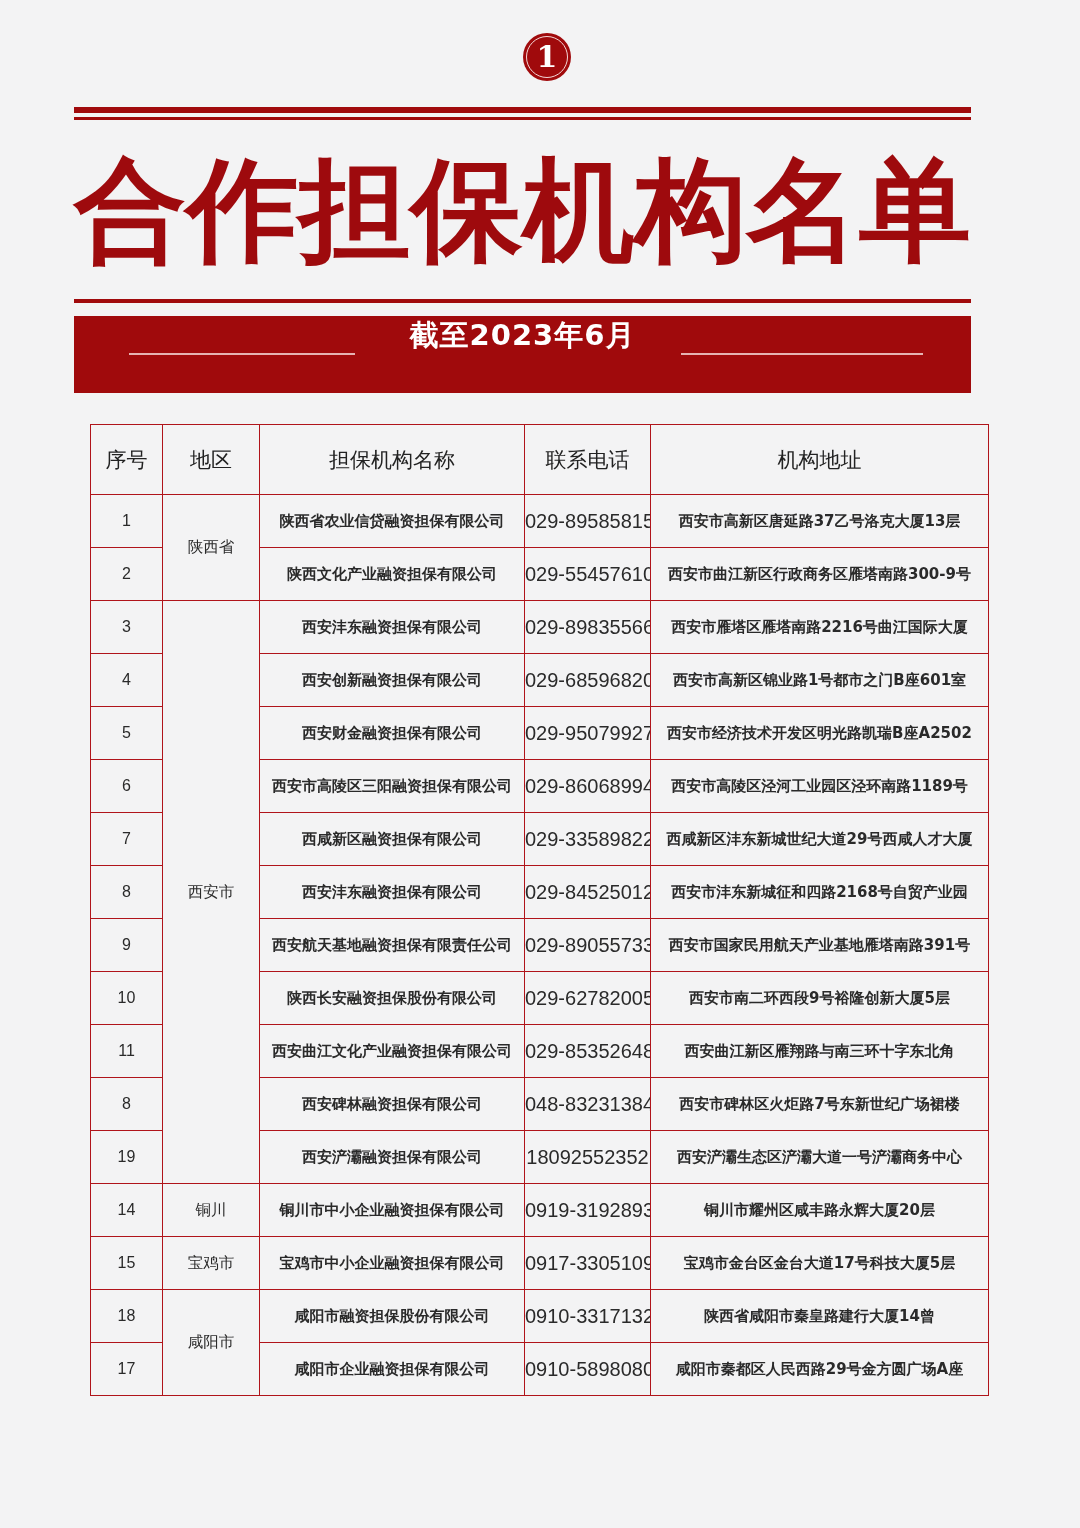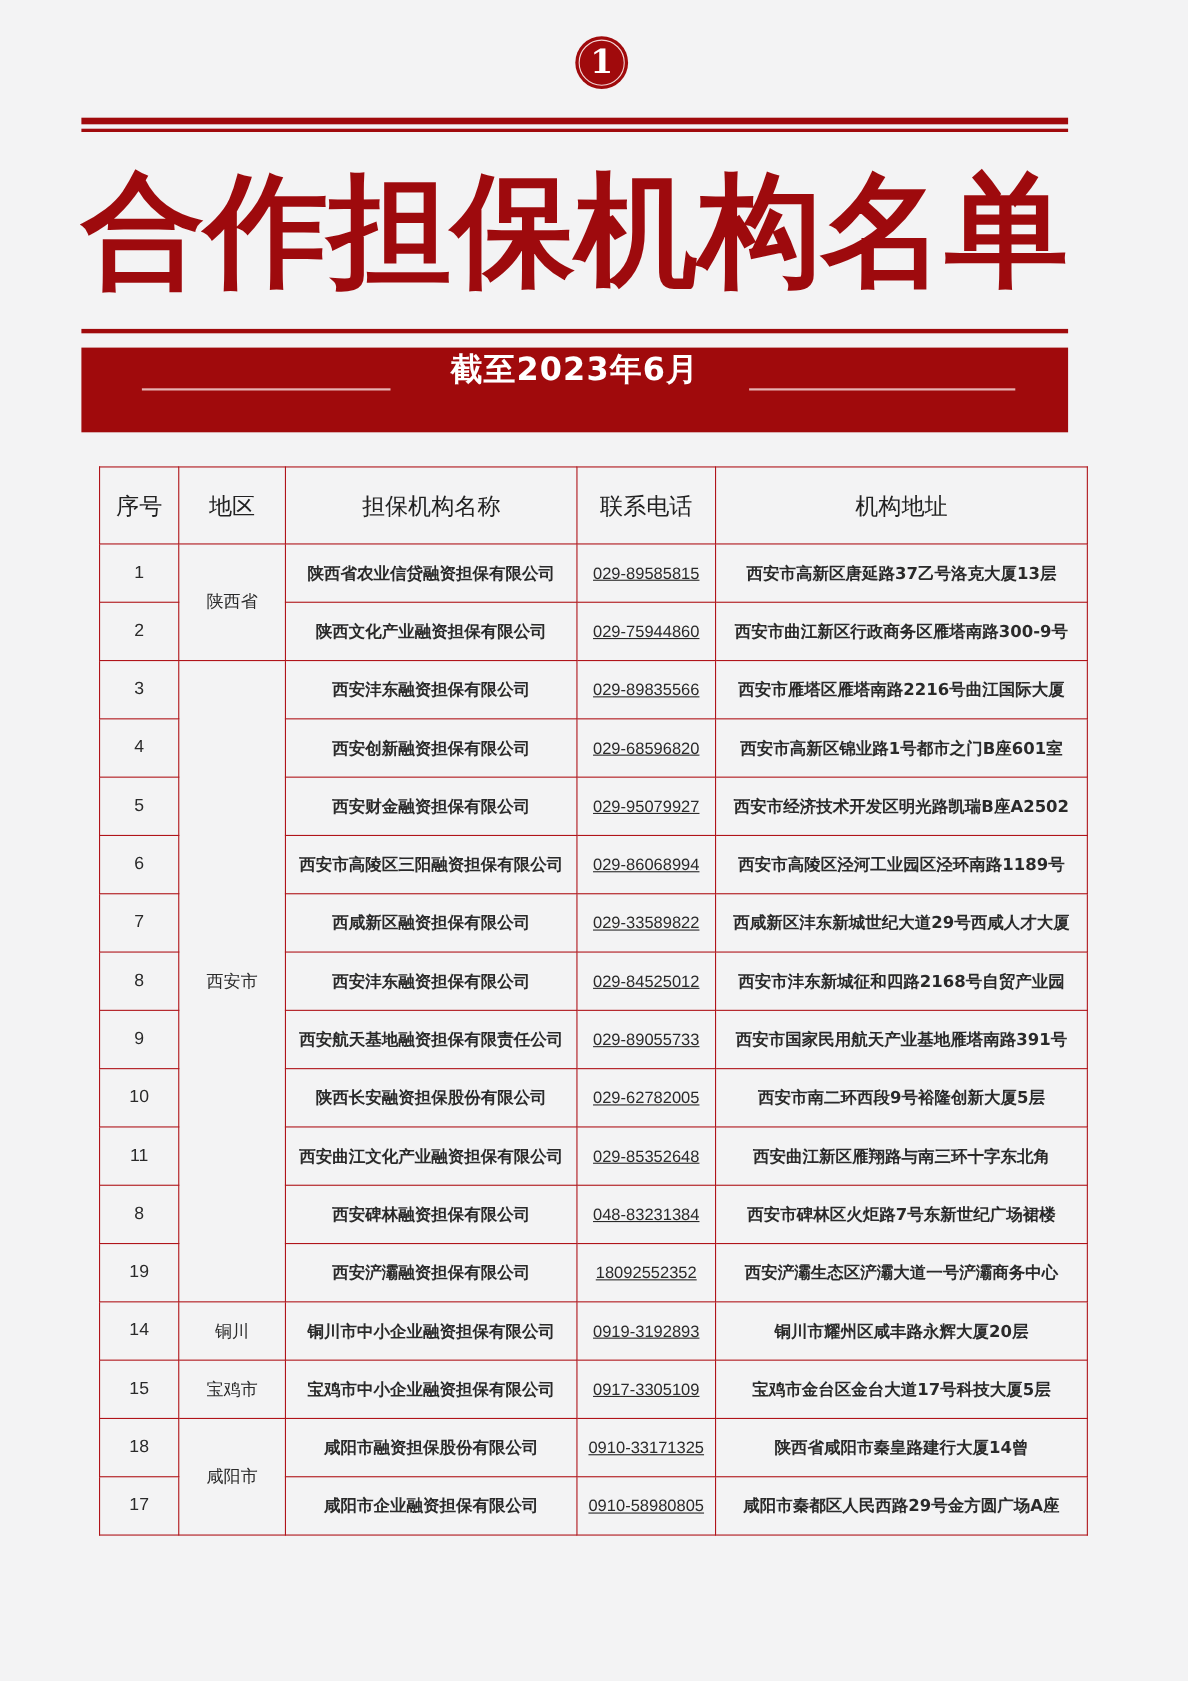--- a/index.html
+++ b/index.html
@@ -119,23 +119,22 @@
     font-size: 21px;
     font-weight: normal;
     color: #222;
   }
   table.list td {
     height: 52px;
     font-size: 15.5px;
     color: #2a2a2a;
   }
   table.list td.phone {
-    font-size: 15px;
+    font-size: 20px;
     font-family: "Liberation Sans", "DejaVu Sans", sans-serif;
-    text-decoration: underline;
   }
   table.list td.seq {
     font-size: 16px;
     font-family: "Liberation Sans", "DejaVu Sans", sans-serif;
   }
   table.list td.name, table.list td.addr {
     font-size: 15px;
     letter-spacing: 0px;
     font-weight: bold;
   }
@@ -196,21 +195,21 @@
     <tr>
       <td class="seq">1</td>
       <td rowspan="2">陕西省</td>
       <td class="name">陕西省农业信贷融资担保有限公司</td>
       <td class="phone">029-89585815</td>
       <td class="addr">西安市高新区唐延路37乙号洛克大厦13层</td>
     </tr>
     <tr>
       <td class="seq">2</td>
       <td class="name">陕西文化产业融资担保有限公司</td>
-      <td class="phone">029-75944860</td>
+      <td class="phone">029-55457610</td>
       <td class="addr">西安市曲江新区行政商务区雁塔南路300-9号</td>
     </tr>
     <tr>
       <td class="seq">3</td>
       <td rowspan="11">西安市</td>
       <td class="name">西安沣东融资担保有限公司</td>
       <td class="phone">029-89835566</td>
       <td class="addr">西安市雁塔区雁塔南路2216号曲江国际大厦</td>
     </tr>
     <tr>

